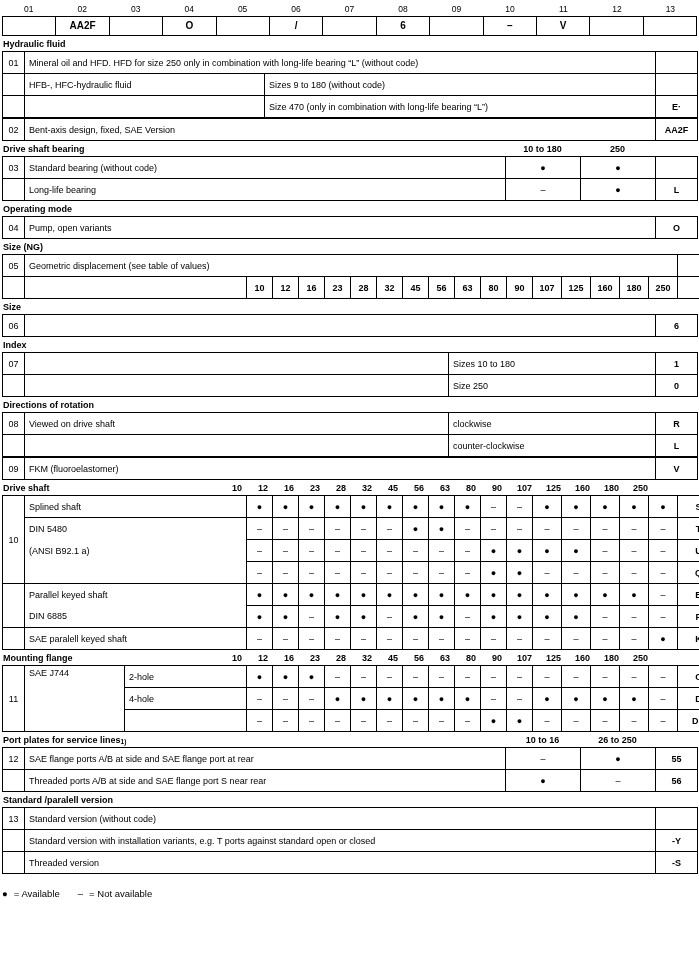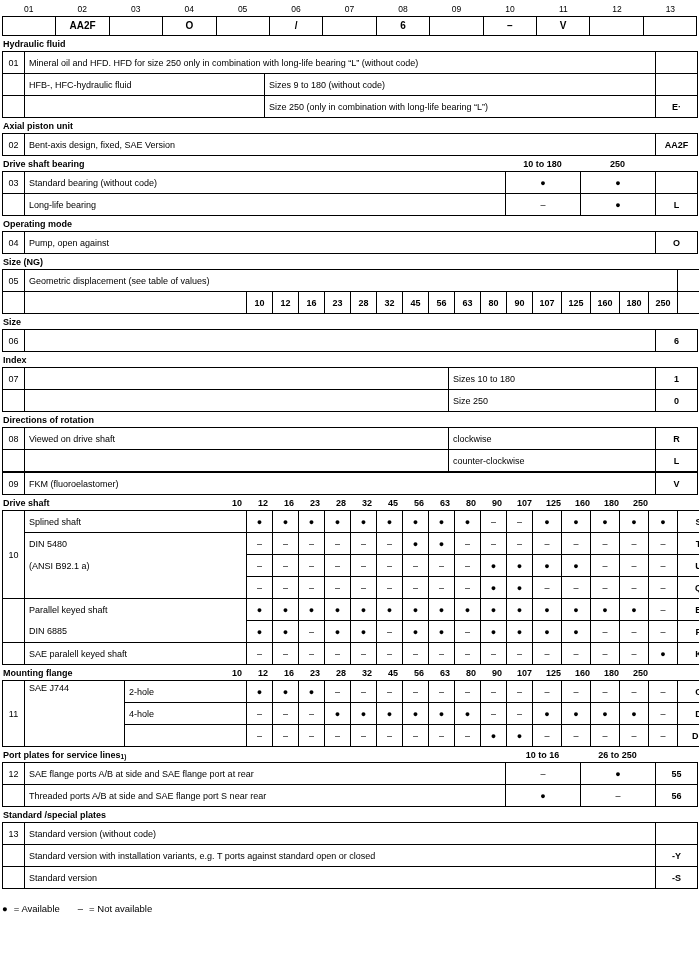--- a/index.html
+++ b/index.html
@@ -187,31 +187,28 @@
       </tr>
       <tr>
         <td class="idx"></td>
         <td>HFB-, HFC-hydraulic fluid</td>
         <td>Sizes 9 to 180 (without code)</td>
         <td class="code"></td>
       </tr>
       <tr>
         <td class="idx"></td>
         <td></td>
-        <td>Size 250 (only in combination with long-life bearing “L”)</td>
+        <td>Size 470 (only in combination with long-life bearing “L”)</td>
         <td class="code">E·</td>
       </tr>
     </tbody>
       </table>
   </div>
 
   <div class="section">
-    <div class="sec-title">
-      <span class="t">Axial piston unit</span>
-    </div>
     <table class="tbl">
       <colgroup>
           <col style="width:22px">
           <col style="width:631px">
           <col style="width:42px">
         </colgroup>
       <tbody>
           <tr>
         <td class="idx">02</td>
         <td>Bent-axis design, fixed, SAE Version</td>
@@ -263,21 +260,21 @@
     </div>
     <table class="tbl">
       <colgroup>
           <col style="width:22px">
           <col style="width:631px">
           <col style="width:42px">
         </colgroup>
       <tbody>
           <tr>
         <td class="idx">04</td>
-        <td>Pump, open against</td>
+        <td>Pump, open variants</td>
         <td class="code">O</td>
       </tr>
     </tbody>
       </table>
   </div>
 
   <div class="section">
     <div class="sec-title">
       <span class="t">Size (NG)</span>
     </div>
@@ -765,42 +762,42 @@
         <td class="dot">●</td>
         <td class="dot">–</td>
         <td class="code">56</td>
       </tr>
     </tbody>
       </table>
   </div>
 
   <div class="section">
     <div class="sec-title">
-      <span class="t">Standard /special plates</span>
+      <span class="t">Standard /paralell version</span>
     </div>
     <table class="tbl">
       <colgroup>
           <col style="width:22px">
           <col style="width:631px">
           <col style="width:42px">
         </colgroup>
       <tbody>
           <tr>
         <td class="idx">13</td>
         <td>Standard version (without code)</td>
         <td class="code"></td>
       </tr>
       <tr>
         <td class="idx"></td>
         <td>Standard version with installation variants, e.g. T ports against standard open or closed</td>
         <td class="code">-Y</td>
       </tr>
       <tr>
         <td class="idx"></td>
-        <td>Standard version</td>
+        <td>Threaded version</td>
         <td class="code">-S</td>
       </tr>
     </tbody>
       </table>
   </div>
 
   <div class="legend">
     <span>●</span>
     <span class="ls">=  Available</span>
     <span>–</span>

